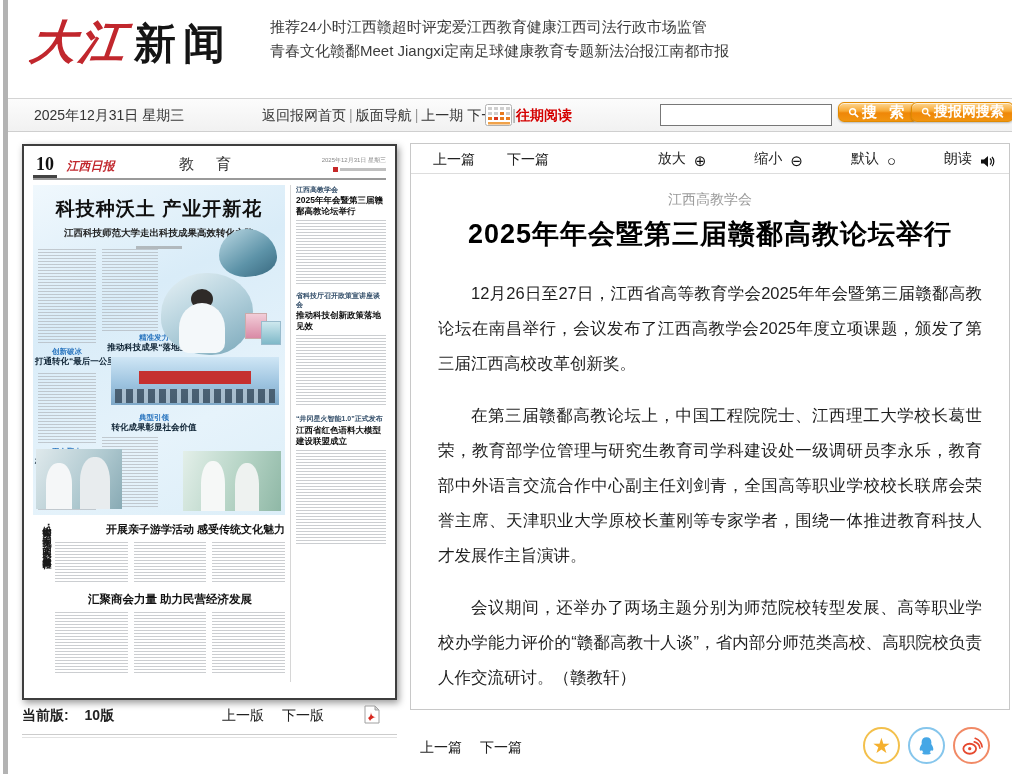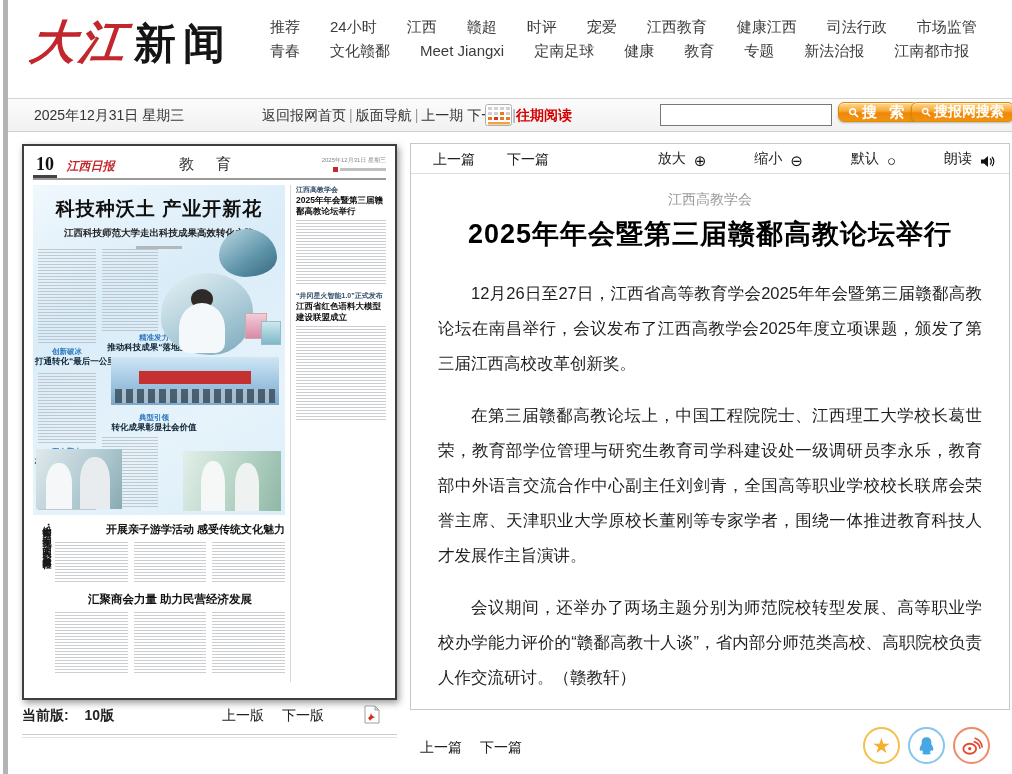--- a/index.html
+++ b/index.html
@@ -6,21 +6,21 @@
   html,body { width:1012px; height:774px; background:#fff; font-family:"Liberation Sans",sans-serif; overflow:hidden; position:relative; }
 
   .edge-strip { position:absolute; left:3px; top:0; width:5px; height:774px; background:#b3b3b3; }
 
   
   .logo { position:absolute; left:30px; top:12px; font-weight:bold; white-space:nowrap; }
   .logo .red { color:#c1272d; font-size:46px; font-style:italic; letter-spacing:3px; display:inline-block; transform:skewX(-6deg); }
   .logo .black { color:#141414; font-size:42px; letter-spacing:7px; margin-left:6px; }
 
   .nav { position:absolute; left:270px; top:16px; width:730px; font-size:15px; color:#3c3c3c; }
-  .nav-row { display:flex; gap:30px; line-height:22px; margin-bottom:2px; flex-wrap:nowrap; }
+  .nav-row { display:flex; line-height:22px; margin-bottom:2px; flex-wrap:nowrap; }
   .nav-row span { cursor:pointer; white-space:nowrap; }
 
   
   .toolbar { position:absolute; left:8px; right:0; top:98px; height:34px;
              background:linear-gradient(#fcfcfc,#f1f1f1); border-top:1px solid #d4d4d4; border-bottom:1px solid #cfcfcf; font-size:14px; color:#333; }
   .tb-date { position:absolute; left:26px; top:8px; }
   .tb-links { position:absolute; left:254px; top:8px; white-space:nowrap; }
   .tb-links a { color:#333; text-decoration:none; cursor:pointer; }
   .tb-links .sep { color:#999; margin:0 3px; }
   .tb-cal { position:absolute; left:477px; top:4px; width:27px; height:24px; cursor:pointer; }
@@ -277,20 +277,25 @@
       </div>
     </div>
 
     <div class="p-right">
       <div class="pr-art">
         <div class="pr-k">江西高教学会</div>
         <div class="pr-t">2025年年会暨第三届赣鄱高教论坛举行</div>
         <div class="fk-txt" style="height:64px;margin-top:3px;"></div>
       </div>
       <div class="pr-art">
+        <div class="pr-k">省科技厅召开政策宣讲座谈会</div>
+        <div class="pr-t">推动科技创新政策落地见效</div>
+        <div class="fk-txt" style="height:72px;margin-top:3px;"></div>
+      </div>
+      <div class="pr-art">
         <div class="pr-k">“井冈星火智能1.0”正式发布</div>
         <div class="pr-t">江西省红色语料大模型建设联盟成立</div>
         <div class="fk-txt" style="height:96px;margin-top:3px;"></div>
       </div>
     </div>
   </div>
 </div>
 
 <div class="pager">
   <span class="lab">当前版:</span>

